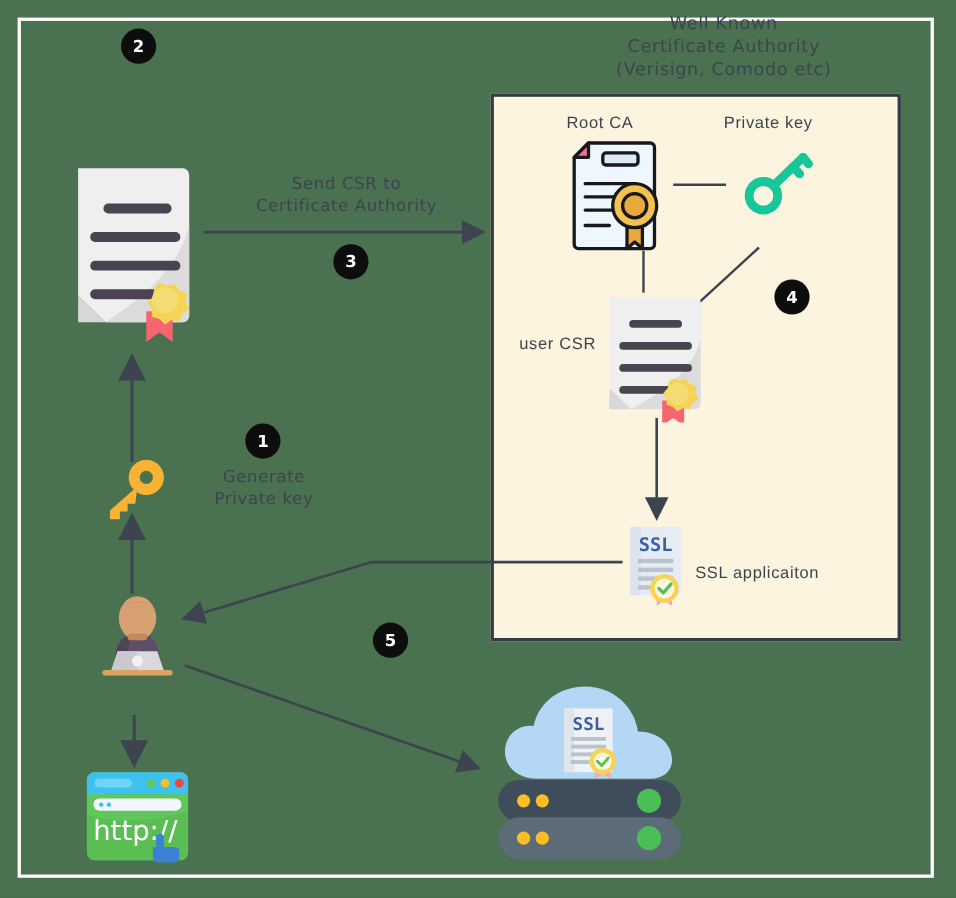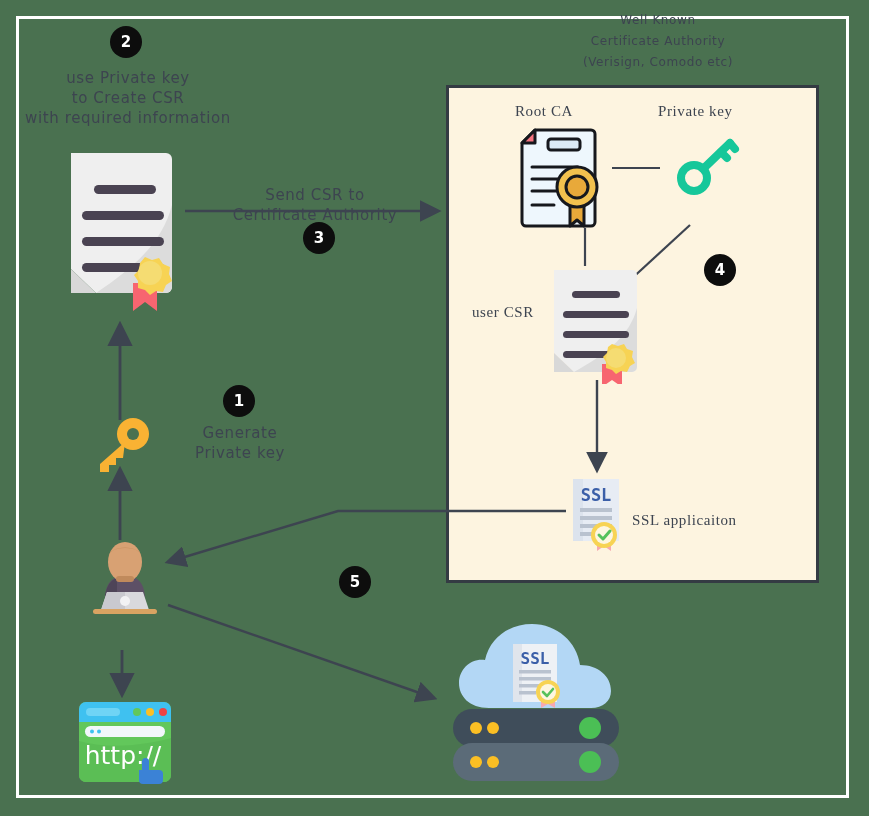--- a/index.html
+++ b/index.html
@@ -34,21 +34,21 @@
     color:#3d4450;
     font-size:15px;
     line-height:20px;
     text-align:center;
     letter-spacing:.6px;
     white-space:pre-line;
     font-weight:500;
   }
   .label{
     position:absolute;
-    font-family:Liberation Serif, serif;
+    font-family:Liberation Sans, sans-serif;
     color:#3d4450;
     font-size:15px;
     letter-spacing:.6px;
     white-space:nowrap;
     font-weight:500;
   }
 
   .step-badge{
     position:absolute;
     width:32px;height:32px;border-radius:50%;
@@ -221,30 +221,27 @@
     <rect x="8" y="97" width="166" height="38" rx="19" fill="#3f4d5a"></rect>
     <circle cx="31" cy="116" r="6" fill="#fbbf24"></circle>
     <circle cx="48" cy="116" r="6" fill="#fbbf24"></circle>
     <circle cx="145" cy="116" r="11" fill="#4bbf55"></circle>
     <rect x="8" y="131" width="166" height="38" rx="19" fill="#5b6b78"></rect>
     <circle cx="31" cy="150" r="6" fill="#fbbf24"></circle>
     <circle cx="48" cy="150" r="6" fill="#fbbf24"></circle>
     <circle cx="145" cy="150" r="11" fill="#4bbf55"></circle>
   </svg>
 
-  <div class="hand" style="left:508px;top:10px;width:300px;font-size:12px;line-height:21px;">Well Known
+  <div class="hand" style="left:508px;top:10px;width:300px;font-size:16px;line-height:21px;">Well Known
 Certificate Authority
 (Verisign, Comodo etc)</div>
 
   <div class="step-badge" style="left:110px;top:26px;">2</div>
-  <div class="hand" style="left:8px;top:68px;width:240px;">use Private key
-to Create CSR
-with required information</div>
-
-  <div class="hand" style="left:205px;top:157px;width:220px;margin-top:28px;">Send CSR to
+
+  <div class="hand" style="left:205px;top:157px;width:220px;">Send CSR to
 Certificate Authority</div>
   <div class="step-badge" style="left:303px;top:222px;">3</div>
 
   <div class="step-badge" style="left:223px;top:385px;">1</div>
   <div class="hand" style="left:178px;top:423px;width:124px;">Generate
 Private key</div>
 
   <div class="step-badge" style="left:704px;top:254px;">4</div>
 
   <div class="step-badge" style="left:339px;top:566px;">5</div>

